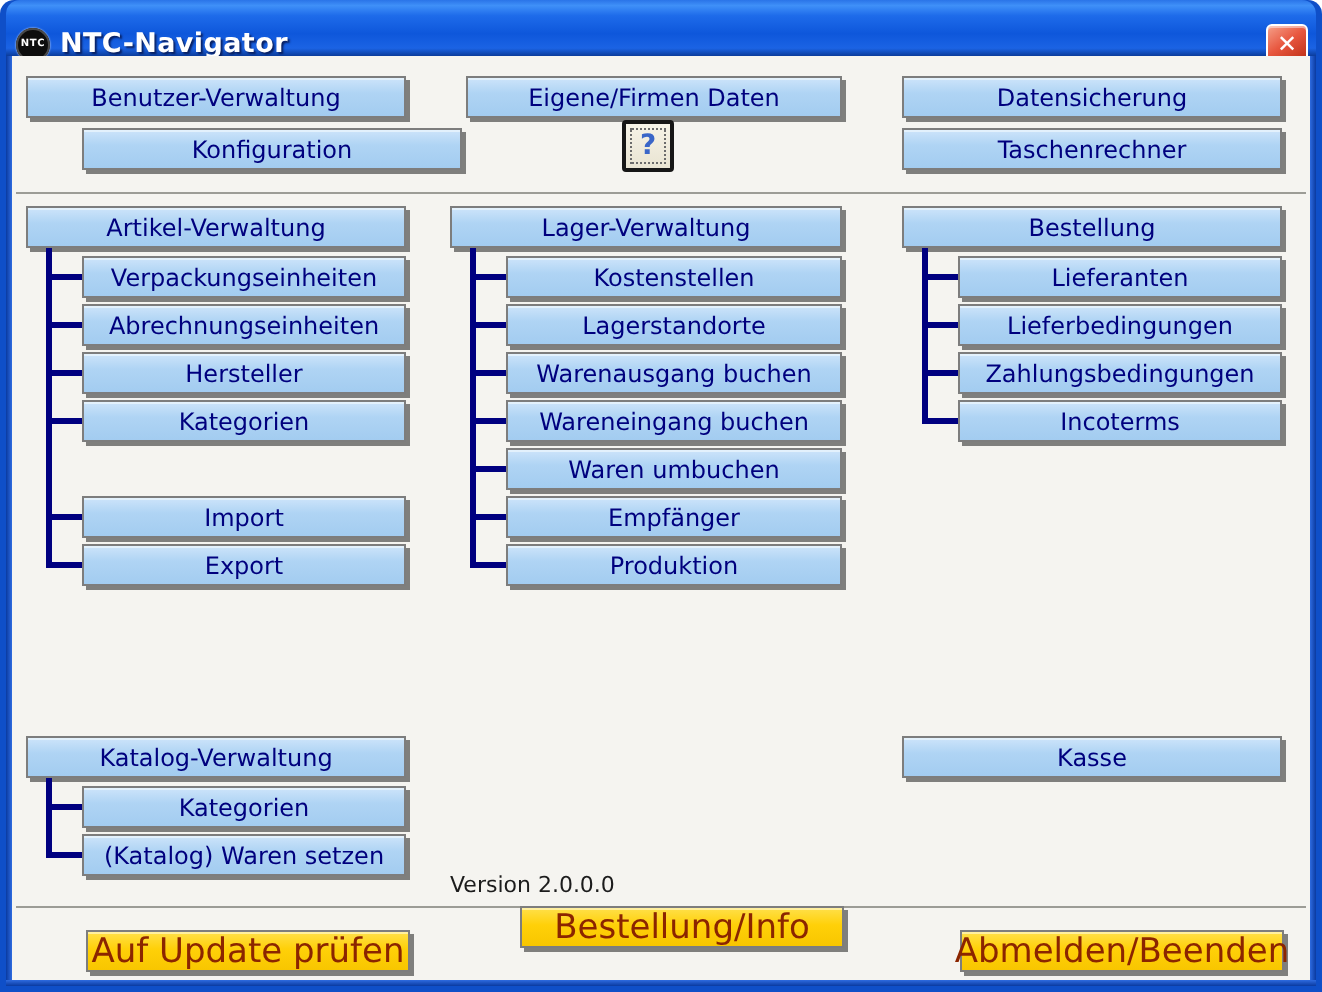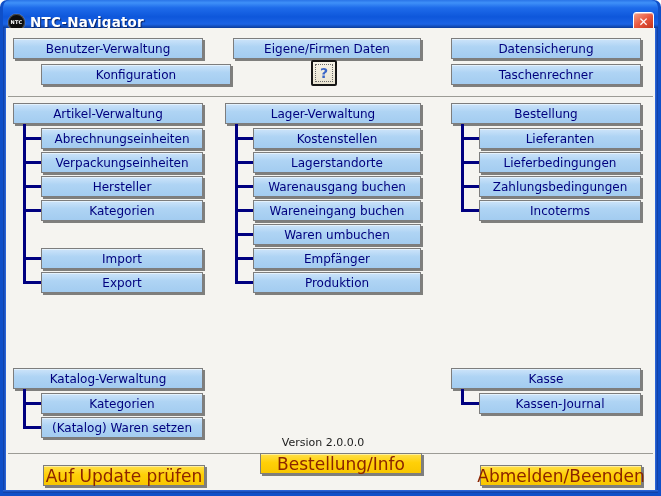--- a/index.html
+++ b/index.html
@@ -91,21 +91,21 @@
   .kids{position:relative;margin-left:28px;margin-top:4px;}
   .vline{position:absolute;left:-18px;top:-4px;bottom:12px;width:3px;background:#000080;}
   .row{position:relative;height:24px;}
   .row .nav{position:relative;width:var(--cw);}
   .row:not(.gap)::before{
     content:"";position:absolute;left:-15px;top:9px;width:15px;height:3px;background:#000080;
   }
   .gap{height:24px;}
 
   .version{
-    position:absolute;text-align:center;color:#1c1c1c;
+    position:absolute;text-align:left;color:#1c1c1c;
     font-size:11px;font-weight:normal;
   }
 </style>
 </head>
 <body>
 
 <div class="window">
 
   <div class="titlebar">
     <div class="app-icon">NTC</div>
@@ -124,24 +124,24 @@
     <button class="nav" style="left:445px;top:10px;width:190px;">Datensicherung</button>
     <button class="nav" style="left:445px;top:36px;width:190px;">Taschenrechner</button>
 
     <div class="sep" style="top:68px;"></div>
 
     <div class="tree" style="left:7px;top:75px;--pw:190px;--cw:162px;">
       <button class="nav parentbtn">Artikel-Verwaltung</button>
       <div class="kids">
         <div class="vline"></div>
         <div class="row">
+          <button class="nav">Verpackungseinheiten</button>
+          </div>
+        <div class="row">
           <button class="nav">Abrechnungseinheiten</button>
-          </div>
-        <div class="row">
-          <button class="nav">Verpackungseinheiten</button>
           </div>
         <div class="row">
           <button class="nav">Hersteller</button>
           </div>
         <div class="row">
           <button class="nav">Kategorien</button>
           </div>
         <div class="row gap"></div>
         <div class="row">
           <button class="nav">Import</button>
@@ -207,26 +207,20 @@
           <button class="nav">Kategorien</button>
           </div>
         <div class="row">
           <button class="nav">(Katalog) Waren setzen</button>
           </div>
       </div>
     </div>
 
     <div class="tree" style="left:445px;top:340px;--pw:190px;--cw:162px;">
       <button class="nav parentbtn">Kasse</button>
-      <div class="kids">
-        <div class="vline"></div>
-        <div class="row">
-          <button class="nav">Kassen-Journal</button>
-          </div>
-      </div>
     </div>
 
     <div class="version" style="left:219px;top:408px;width:196px;">Version 2.0.0.0</div>
 
     <div class="sep" style="top:425px;"></div>
 
     <button class="nav warn" style="left:37px;top:437px;width:162px;">Auf Update prüfen</button>
     <button class="nav warn" style="left:254px;top:425px;width:162px;">Bestellung/Info</button>
     <button class="nav warn" style="left:474px;top:437px;width:162px;">Abmelden/Beenden</button>
 

